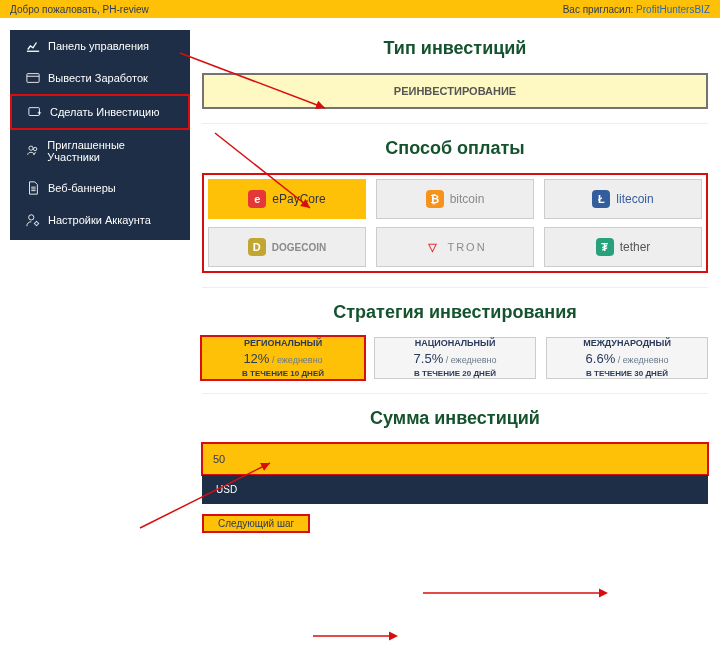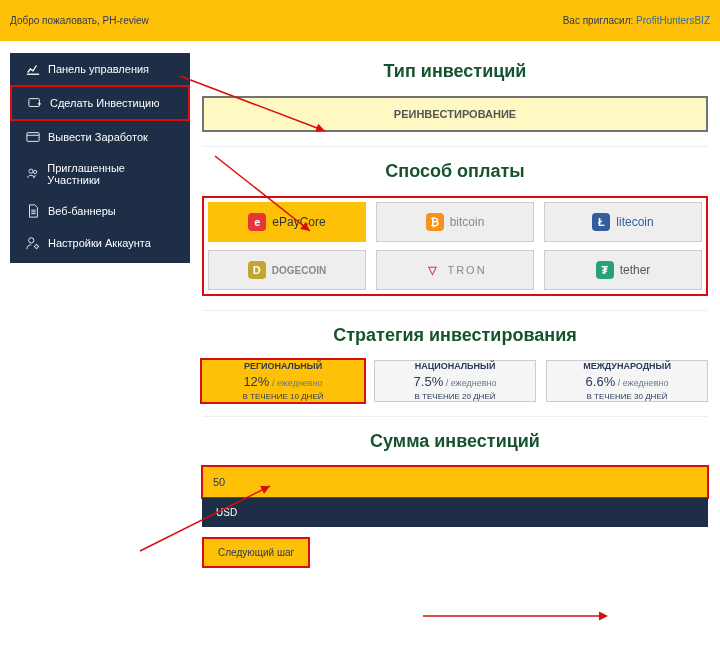--- a/index.html
+++ b/index.html
@@ -1,43 +1,43 @@
 <!DOCTYPE html>
 <html><head>
 <meta charset="utf-8">
 <style>
   * { box-sizing: border-box; margin: 0; padding: 0; }
   body { font-family: Arial, sans-serif; background: #fff; width: 720px; height: 650px; overflow: hidden; font-size: 12px; color: #333; }
-  .topbar { background: #ffc107; height: 41px; display: flex; justify-content: space-between; align-items: center; padding: 0 10px; font-size: 10px; color: #2a3a5a; }
+  .topbar { background: #ffc107; height: 18px; display: flex; justify-content: space-between; align-items: center; padding: 0 10px; font-size: 10px; color: #2a3a5a; }
   .topbar .right span { color: #2a3a5a; }
   .topbar .right b { color: #2a6ab5; font-weight: normal; }
   .main { display: flex; }
   .sidebar { width: 180px; background: #1e2e46; color: #fff; margin: 12px 0 0 10px; height: 210px; }
   .sidebar .item { display: flex; align-items: center; padding: 9px 16px; font-size: 11px; cursor: pointer; gap: 8px; }
   .sidebar .item.active { border: 2px solid #d80e0e; }
   .sidebar .icon { width: 14px; height: 14px; display: inline-block; }
   .content { flex: 1; padding: 10px 12px 10px 12px; position: relative; }
   .section-title { text-align: center; font-size: 18px; font-weight: bold; margin: 10px 0 14px; color: #14532d; }
   .row { display: flex; gap: 10px; justify-content: center; margin-bottom: 8px; }
   .tab { flex: 1; text-align: center; padding: 10px 4px; font-size: 11px; font-weight: bold; border: 2px solid #737373; background: #fef9c3; color: #555; cursor: pointer; }
   .tab.active { background: #ffc107; color: #2a3a5a; border: 1px solid #ffc107; }
   .pay { flex: 1; display: flex; align-items: center; justify-content: center; gap: 6px; padding: 10px 4px; border: 1px solid #ccc; background: #eee; cursor: pointer; font-size: 12px; }
   .pay.active { background: #ffc107; border-color: #ffc107; }
   .pay .plogo { width: 18px; height: 18px; border-radius: 4px; display: inline-flex; align-items: center; justify-content: center; font-weight: bold; font-size: 11px; color: #fff; }
   .strategy { flex: 1; text-align: center; border: 1px solid #ccc; background: #f5f5f5; padding: 0 4px; cursor: pointer; }
   .strategy.active { background: #ffc107; border-color: #ffc107; }
   .strategy .sname { font-size: 9px; font-weight: bold; color: #2a3a5a; }
   .strategy .srate { font-size: 13px; color: #2a3a5a; margin: 3px 0; }
   .strategy .srate small { font-size: 9px; color: #6a7a8a; }
-  .strategy .sdur { font-size: 8px; font-weight: normal; color: #2a3a5a; }
+  .strategy .sdur { font-size: 8px; font-weight: bold; color: #2a3a5a; }
   hr.sep { border: none; border-top: 1px solid #eee; margin: 14px 0; }
   .amount-row { display: flex; flex-direction: column; }
   .amount-row input { flex: 1; padding: 9px 10px; border: 1px solid #ccc; font-size: 11px; background: #ffc107; color: #2a3a5a; outline: 2px solid #d80e0e; outline-offset: -1px; }
   .amount-row .cur { background: #1e2e46; color: #fff; padding: 9px 14px; font-size: 10px; display: flex; align-items: center; }
-  .next-btn { background: #ffc107; border: 2px solid #d80e0e; padding: 8px 14px; font-size: 10px; color: #2a3a5a; cursor: pointer; margin-top: 10px; }
+  .next-btn { background: #ffc107; border: 2px solid #d80e0e; padding: 2px 14px; font-size: 10px; color: #2a3a5a; cursor: pointer; margin-top: 10px; }
   .red-outline-tabs { border: 2px solid #d80e0e; padding: 1px; }
   .red-outline-pay { border: 2px solid #d80e0e; padding: 4px; }
   .red-outline-strategy { outline: 2px solid #d80e0e; outline-offset: 0; }
   
   .arrow { position: absolute; pointer-events: none; }
   .arrow svg { overflow: visible; }
 </style>
 </head>
 <body>
 
@@ -51,33 +51,33 @@
 
 <div class="main">
   <div class="sidebar">
     <div class="item">
       <span class="icon"><svg viewBox="0 0 16 16">
             <path d="M2 12l3-4 3 2 4-6" stroke="#fff" fill="none" stroke-width="1.5"></path>
             <path d="M1 14h14" stroke="#fff" stroke-width="1.5"></path>
           </svg></span>
       <span>Панель управления</span>
     </div>
+    <div class="item">
+      <span class="icon"><svg viewBox="0 0 16 16">
+            <rect x="1" y="3" width="14" height="10" rx="1" stroke="#fff" fill="none"></rect>
+            <path d="M1 6h14" stroke="#fff"></path>
+          </svg></span>
+      <span>Вывести Заработок</span>
+    </div>
     <div class="item active">
       <span class="icon"><svg viewBox="0 0 16 16">
             <rect x="1" y="3" width="12" height="9" rx="1" stroke="#fff" fill="none"></rect>
             <path d="M11 9h4M13 7v4" stroke="#fff"></path>
           </svg></span>
       <span>Сделать Инвестицию</span>
-    </div>
-    <div class="item">
-      <span class="icon"><svg viewBox="0 0 16 16">
-            <rect x="1" y="3" width="14" height="10" rx="1" stroke="#fff" fill="none"></rect>
-            <path d="M1 6h14" stroke="#fff"></path>
-          </svg></span>
-      <span>Вывести Заработок</span>
     </div>
     <div class="item">
       <span class="icon"><svg viewBox="0 0 16 16">
             <circle cx="6" cy="5" r="2.5" stroke="#fff" fill="none"></circle>
             <circle cx="11" cy="6" r="2" stroke="#fff" fill="none"></circle>
             <path d="M2 13c0-2 2-3 4-3s4 1 4 3M9 13c0-1.5 1.5-2.5 3-2.5" stroke="#fff" fill="none"></path>
           </svg></span>
       <span>Приглашенные Участники</span>
     </div>
     <div class="item">

